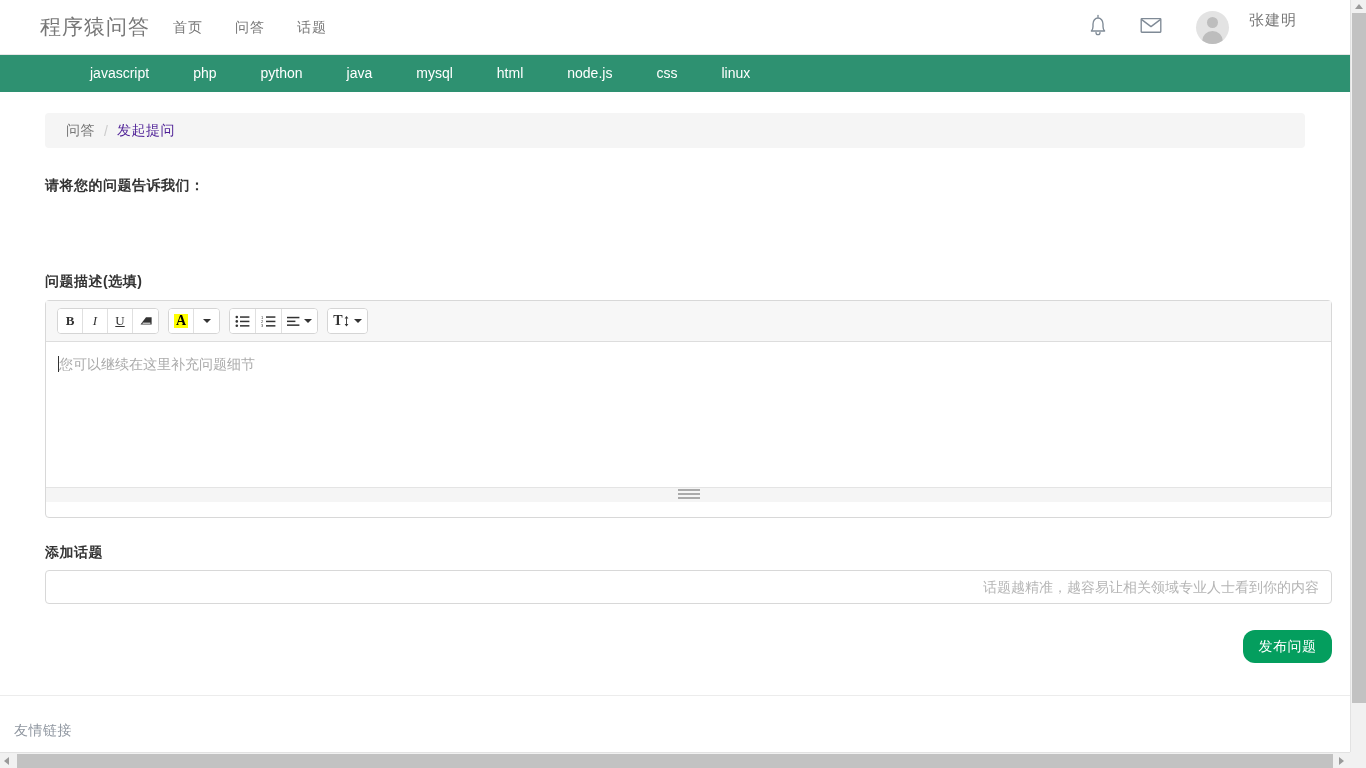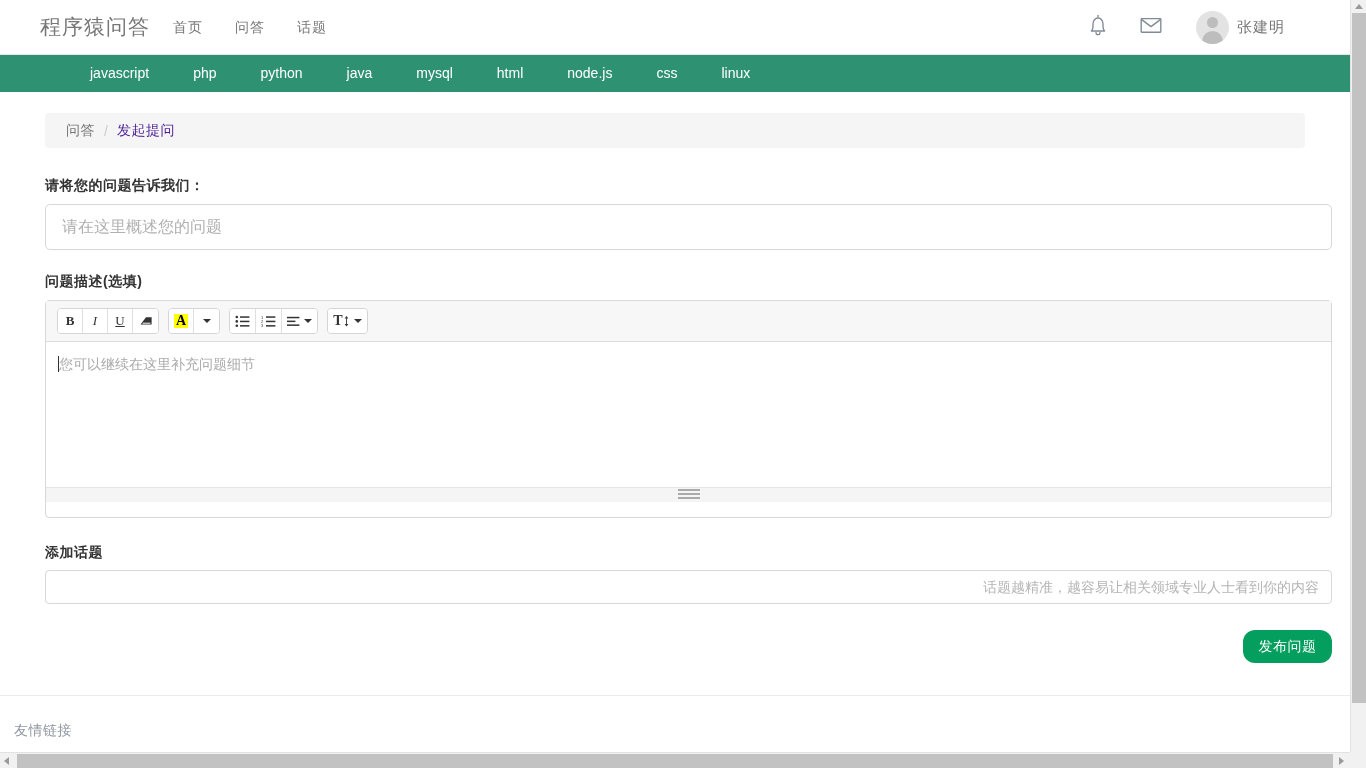--- a/index.html
+++ b/index.html
@@ -87,22 +87,22 @@
     top: 14px;
     cursor: pointer;
   }
   .bell-pos { left: 1087px; }
   .mail-pos { left: 1139px; }
 
   .userbox {
     position: absolute;
     left: 1196px; top: 11px;
     display: flex;
-    align-items: center;
-    gap: 8px;
+    align-items: flex-start;
+    gap: 20px;
     cursor: pointer;
   }
   .avatar {
     width: 33px; height: 33px;
     border-radius: 50%;
     background: #e3e3e3;
     position: relative;
     overflow: hidden;
   }
   .avatar::before {
@@ -461,21 +461,20 @@
   </div>
 
   <div class="breadcrumb">
     <a href="#">问答</a>
     <span class="bc-sep">/</span>
     <span class="bc-current">发起提问</span>
   </div>
 
   <div class="form-label label-title">请将您的问题告诉我们：</div>
 
-  <input class="title-input" type="text" placeholder="请在这里概述您的问题" style="">
 
   <div class="form-label label-desc">问题描述(选填)</div>
 
   <div class="editor">
 
     <div class="editor-toolbar">
 
       <div class="btn-group">
         <button class="tbtn bold">B</button>
         <button class="tbtn italic">I</button>

